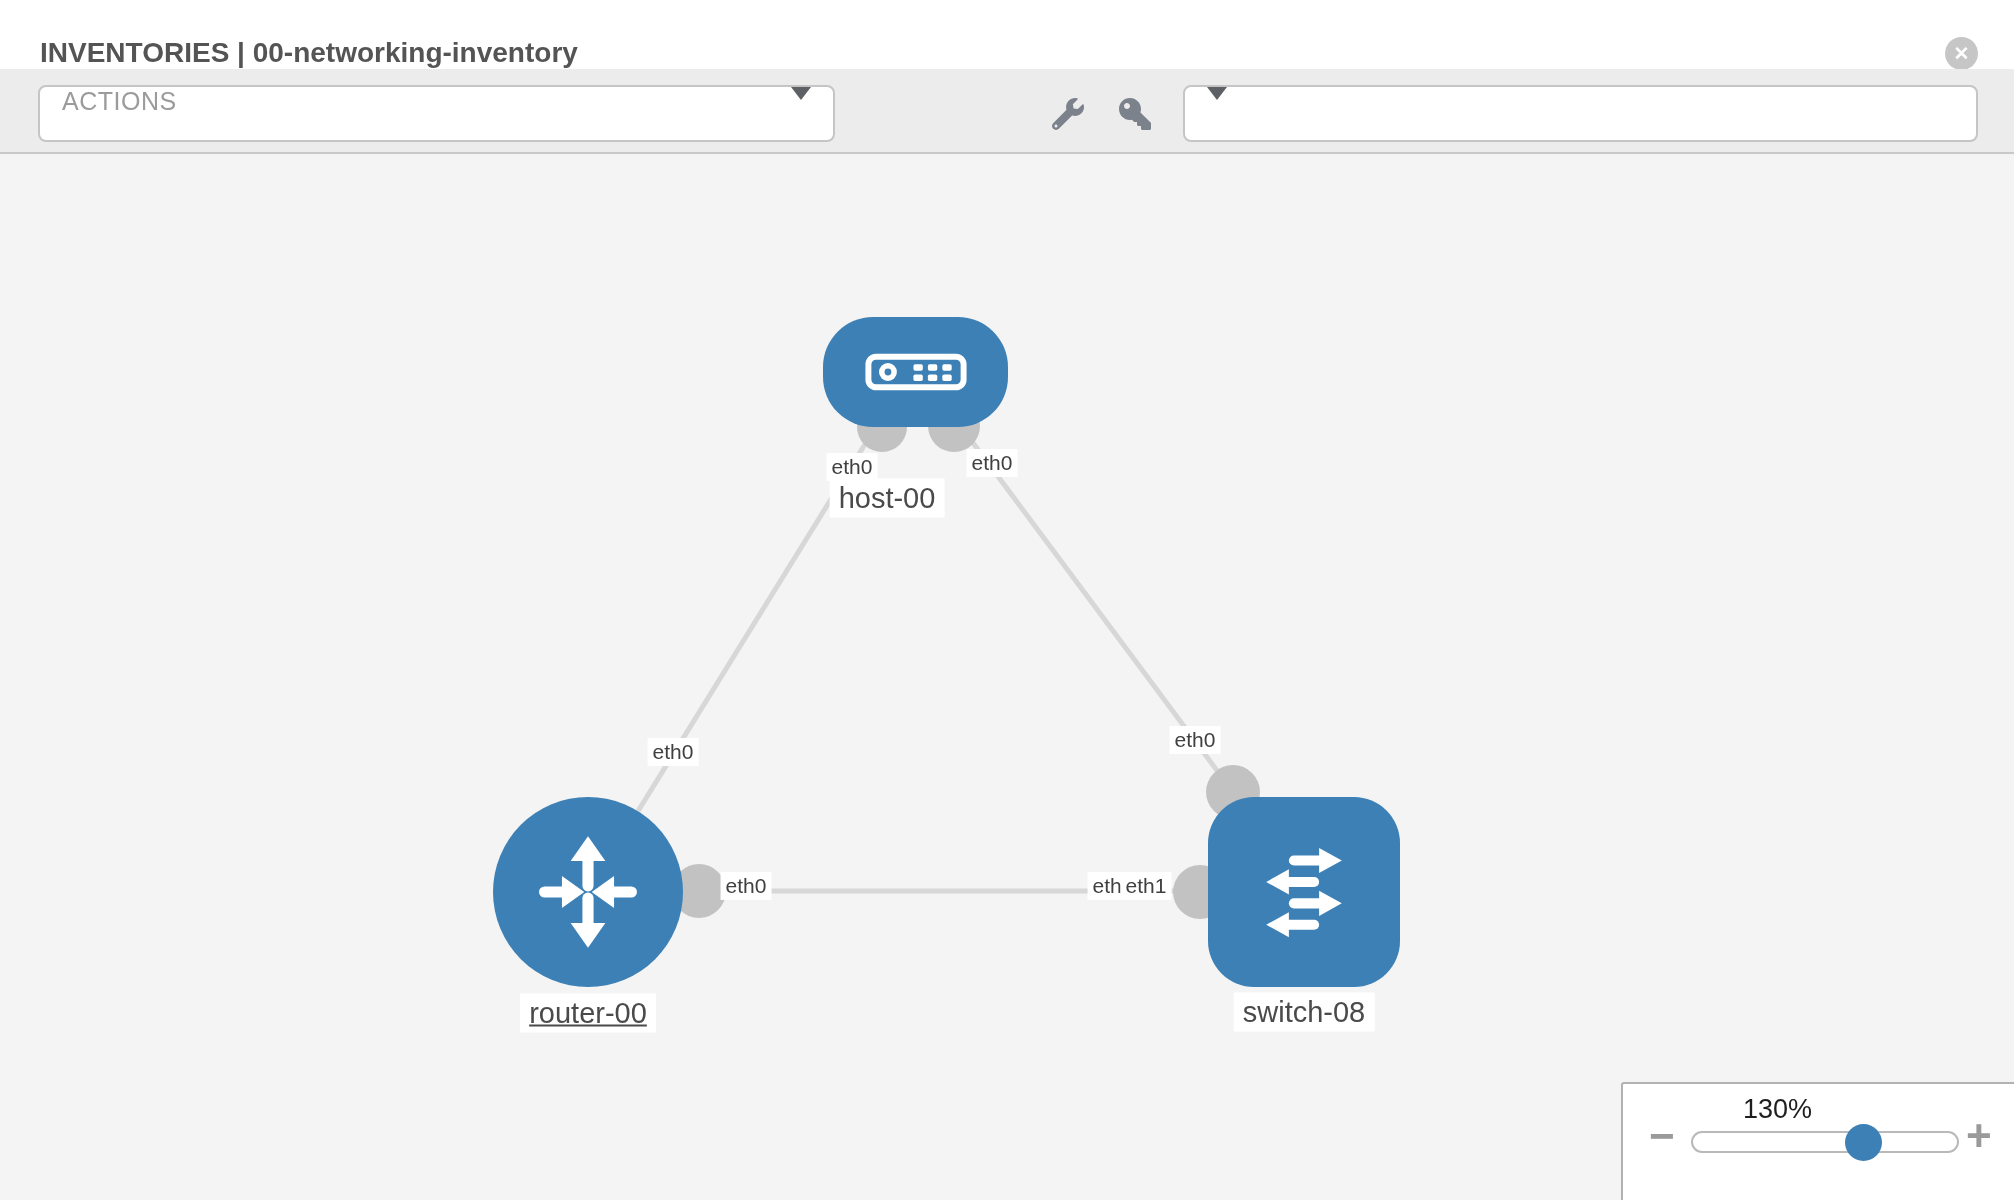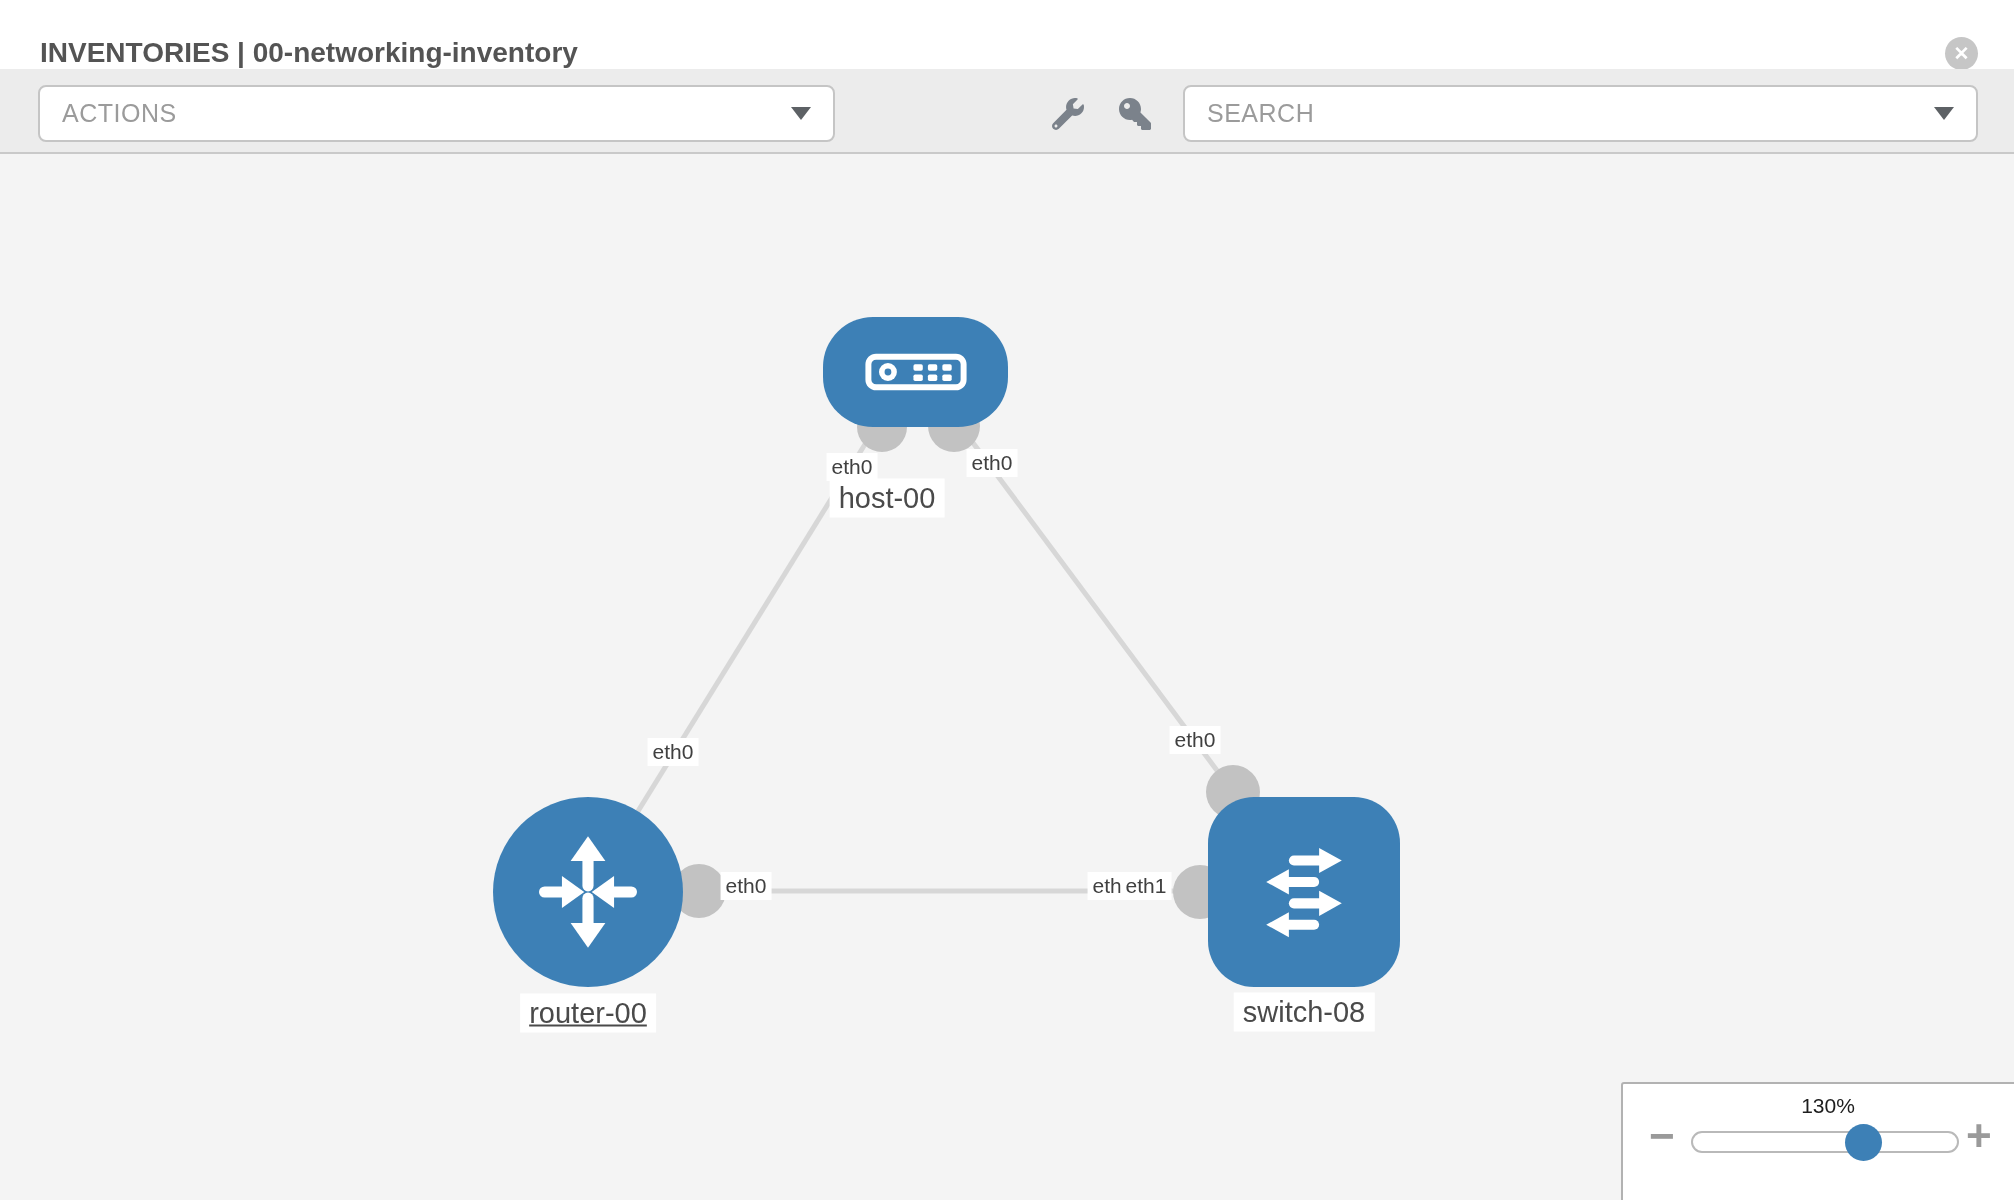--- a/index.html
+++ b/index.html
@@ -13,21 +13,21 @@
   .page-title { position:absolute; left:40px; top:50%; transform:translateY(-50%);
     font-size:28px; font-weight:bold; color:#545454; white-space:nowrap; }
   .close-btn { position:absolute; right:36px; top:18px; width:33px; height:33px;
     border-radius:50%; background:#c6c6c6; color:#ffffff; font-size:19px; font-weight:bold;
     display:flex; align-items:center; justify-content:center; cursor:pointer; user-select:none; }
   
   .toolbar { position:absolute; top:69px; left:0; width:2014px; height:83px;
     background:#ececec; border-bottom:2px solid #c9c9c9; box-sizing:content-box; z-index:20; }
   .dropdown { position:absolute; top:16px; height:57px; background:#ffffff;
     border:2px solid #c5c5c5; border-radius:8px; box-sizing:border-box;
-    display:flex; align-items:center; padding:0 22px; cursor:pointer; }
+    display:flex; align-items:flex-start; padding:0 22px; cursor:pointer; }
   .dd-actions { left:38px;  width:797px; }
   .dd-search  { left:1183px; width:795px; }
   .dd-label { flex:1; font-size:25px; color:#9b9b9b; letter-spacing:0.5px; }
   .caret { width:0; height:0; border-left:10px solid transparent;
     border-right:10px solid transparent; border-top:13px solid #5d6165; }
   .icon-btn { position:absolute; top:27px; width:36px; height:36px; display:flex;
     align-items:center; justify-content:center; cursor:pointer; }
   .icon-btn svg { width:32px; height:32px; fill:#7b828b; }
   .btn-wrench { left:1050px; }
   .btn-key    { left:1117px; }
@@ -44,22 +44,22 @@
   .node-router { left:493px;  top:797px; width:190px; height:190px; border-radius:50%; }
   .node-switch { left:1208px; top:797px; width:192px; height:190px; border-radius:46px; }
   
   .node-label { position:absolute; transform:translate(-50%,-50%); z-index:6;
     background:#ffffff; color:#4a4a4a; font-size:29px; padding:3px 9px; white-space:nowrap; }
   .if-label { position:absolute; transform:translate(-50%,-50%); z-index:5;
     background:#ffffff; color:#404040; font-size:21px; padding:2px 5px; white-space:nowrap; }
   
   .zoom-panel { position:absolute; left:1621px; top:1082px; width:420px; height:140px;
     background:#ffffff; border:2px solid #b2b2b2; border-radius:3px; z-index:30; box-sizing:border-box; }
-  .zoom-level { position:absolute; left:120px; top:10px; width:170px; text-align:center;
-    font-size:21px; color:#1e1e1e; }
+  .zoom-level { position:absolute; left:120px; top:10px; width:170px; text-align:left;
+    font-size:27px; color:#1e1e1e; }
   .zoom-btn { position:absolute; top:30px; font-size:44px; font-weight:bold; color:#9a9a9a;
     line-height:44px; cursor:pointer; user-select:none; }
   .zoom-minus { left:26px; }
   .zoom-plus  { left:343px; }
   .zoom-track { position:absolute; left:68px; top:47px; width:268px; height:22px;
     background:#ffffff; border:2px solid #b9b9b9; border-radius:13px; box-sizing:border-box; cursor:pointer; }
   .zoom-thumb { position:absolute; left:222px; top:40px; width:37px; height:37px;
     border-radius:50%; background:#3d80b6; cursor:pointer; }
 </style>
 </head>
@@ -86,21 +86,20 @@
 
   <div class="icon-btn btn-key">
     <svg viewBox="0 0 512 512">
       <g transform="translate(512,0) scale(-1,1)">
         <path d="M512 176.001C512 273.203 433.202 352 336 352c-11.22 0-22.19-1.062-32.827-3.069l-24.012 27.014A23.999 23.999 0 0 1 261.223 384H224v40c0 13.255-10.745 24-24 24h-40v40c0 13.255-10.745 24-24 24H24c-13.255 0-24-10.745-24-24v-78.059c0-6.365 2.529-12.47 7.029-16.971l161.802-161.802C166.885 218.651 160 198.093 160 176 160 78.798 238.797.001 335.999 0 433.488-.001 512 78.511 512 176.001zM336 128c0 26.51 21.49 48 48 48s48-21.49 48-48-21.49-48-48-48-48 21.49-48 48z"></path>
       </g>
     </svg>
   </div>
 
   <div class="dropdown dd-search">
-    <span class="dd-label">SEARCH</span>
     <span class="caret"></span>
   </div>
 </div>
 
 <div class="canvas"></div>
 
 <svg class="topo" viewBox="0 0 2014 1200">
   <line class="edge" x1="880" y1="420" x2="588" y2="892"></line>
   <line class="edge" x1="956" y1="420" x2="1233" y2="792"></line>
   <line class="edge" x1="699" y1="891" x2="1200" y2="891"></line>

